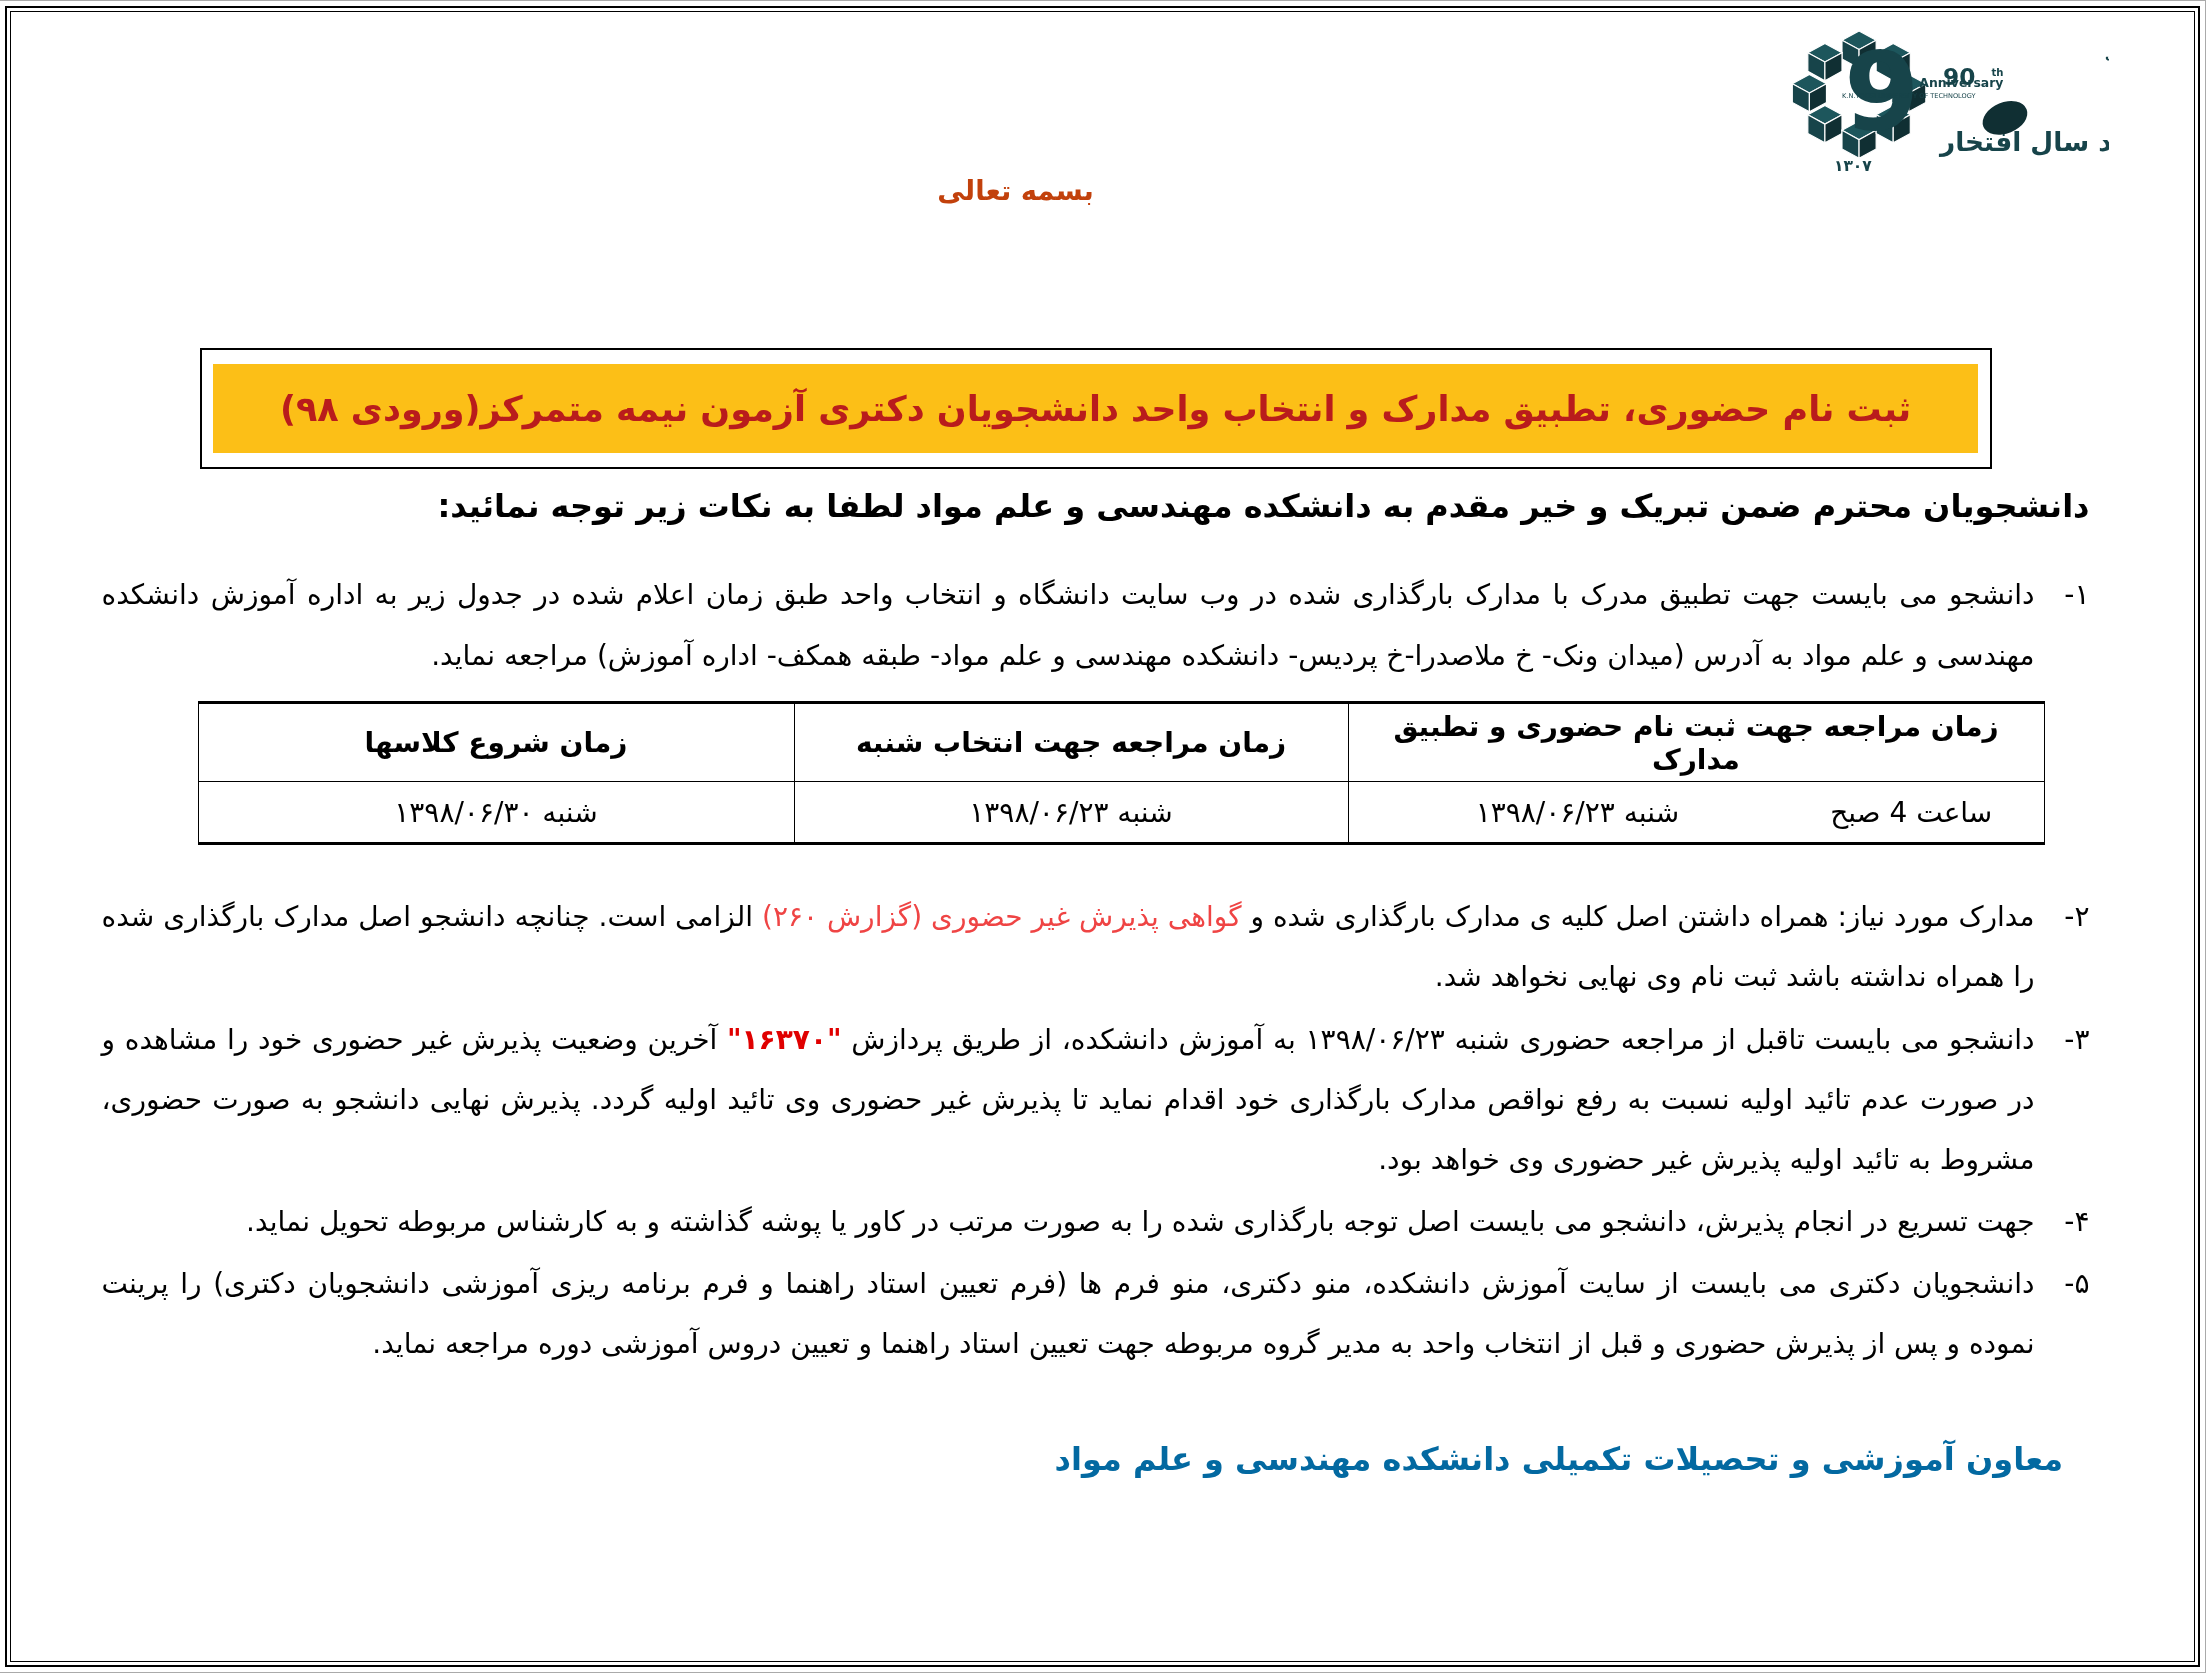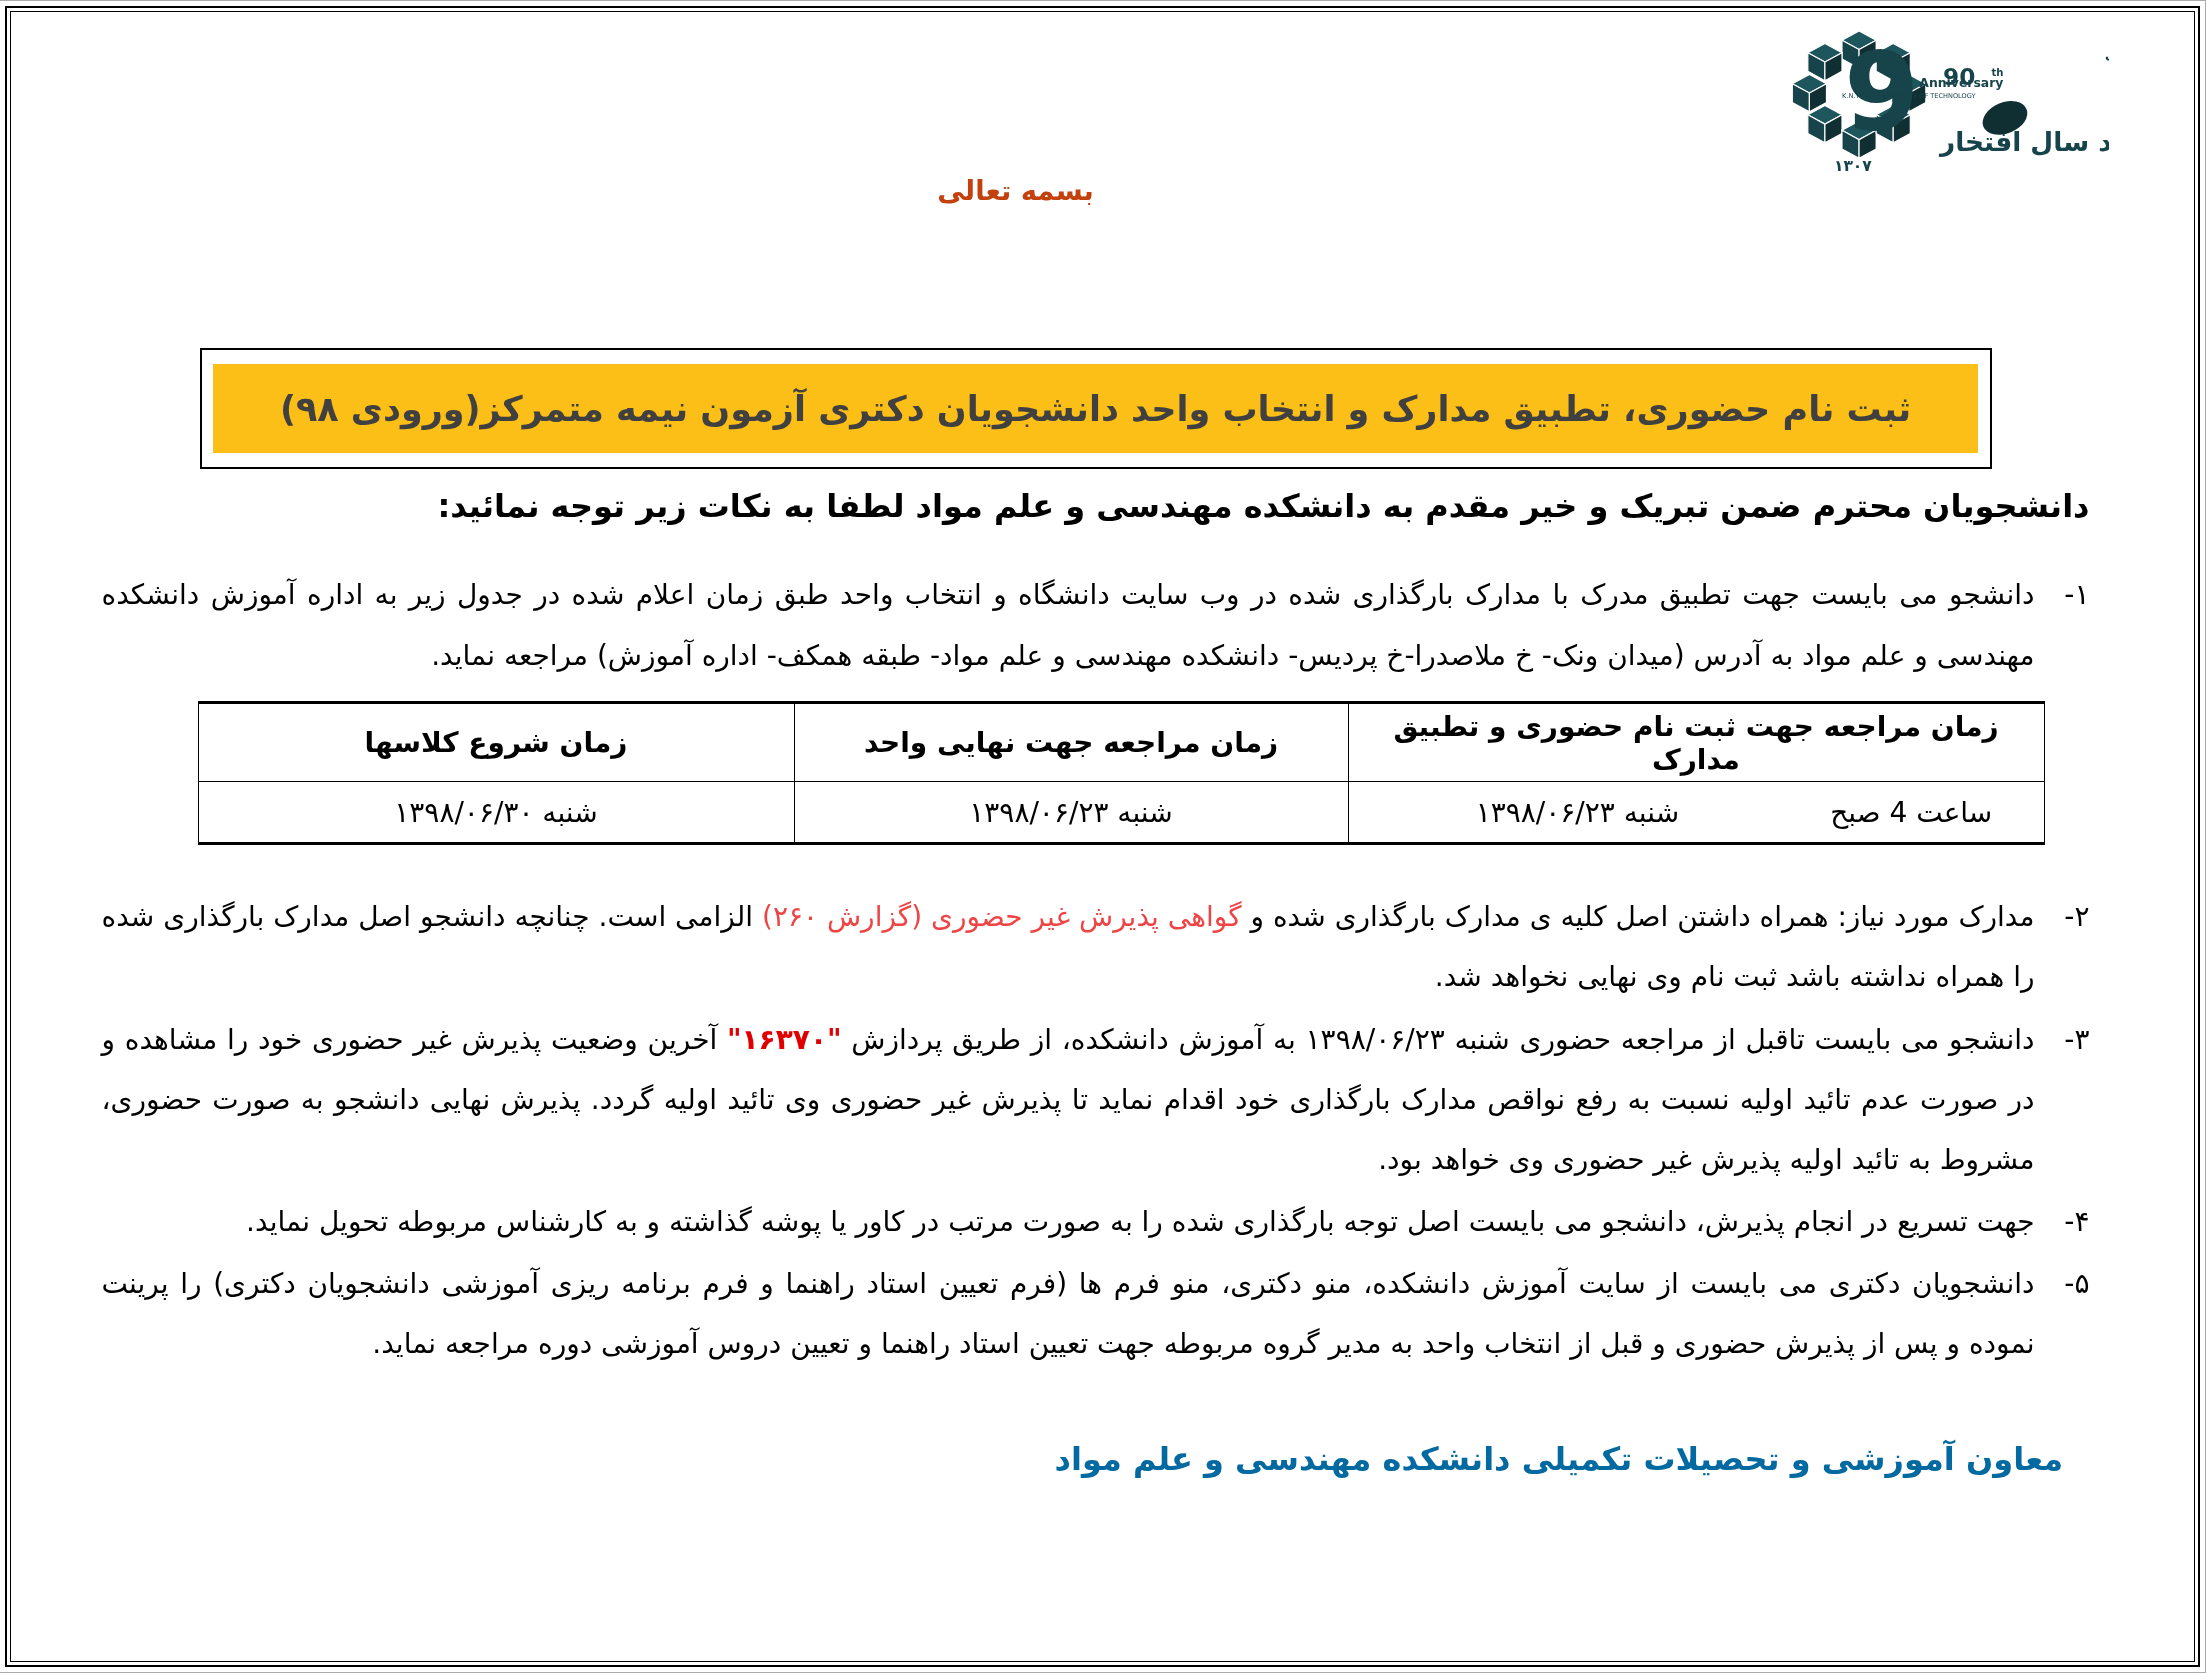--- a/index.html
+++ b/index.html
@@ -55,21 +55,21 @@
   }
   .banner-fill {
     background:#FCBF17;
     min-height:89px;
     display:flex;
     align-items:center;
     justify-content:center;
     text-align:left;
     font-size:35px;
     font-weight:bold;
-    color:#404040;
+    color:#b91c1c;
     padding:3.8px 28px;
   }
 
   
   .subtitle {
     margin-top:18px;
     text-align:right;
     font-size:32px;
     font-weight:bold;
     color:#000;
@@ -193,21 +193,21 @@
 
         <table class="schedule-table" dir="rtl">
           <colgroup>
             <col class="col-reg">
               <col class="col-unit">
               <col class="col-class">
           </colgroup>
           <tbody>
               <tr>
             <th>زمان مراجعه جهت ثبت نام حضوری و تطبیق مدارک</th>
-            <th>زمان مراجعه جهت نهایی واحد</th>
+            <th>زمان مراجعه جهت انتخاب شنبه</th>
             <th>زمان شروع کلاسها</th>
           </tr>
           <tr>
             <td>
               <div class="cell-split">
                 <span>ساعت 4 صبح</span>
                 <span>شنبه ۱۳۹۸/۰۶/۲۳</span>
               </div>
             </td>
             <td>شنبه ۱۳۹۸/۰۶/۲۳</td>

